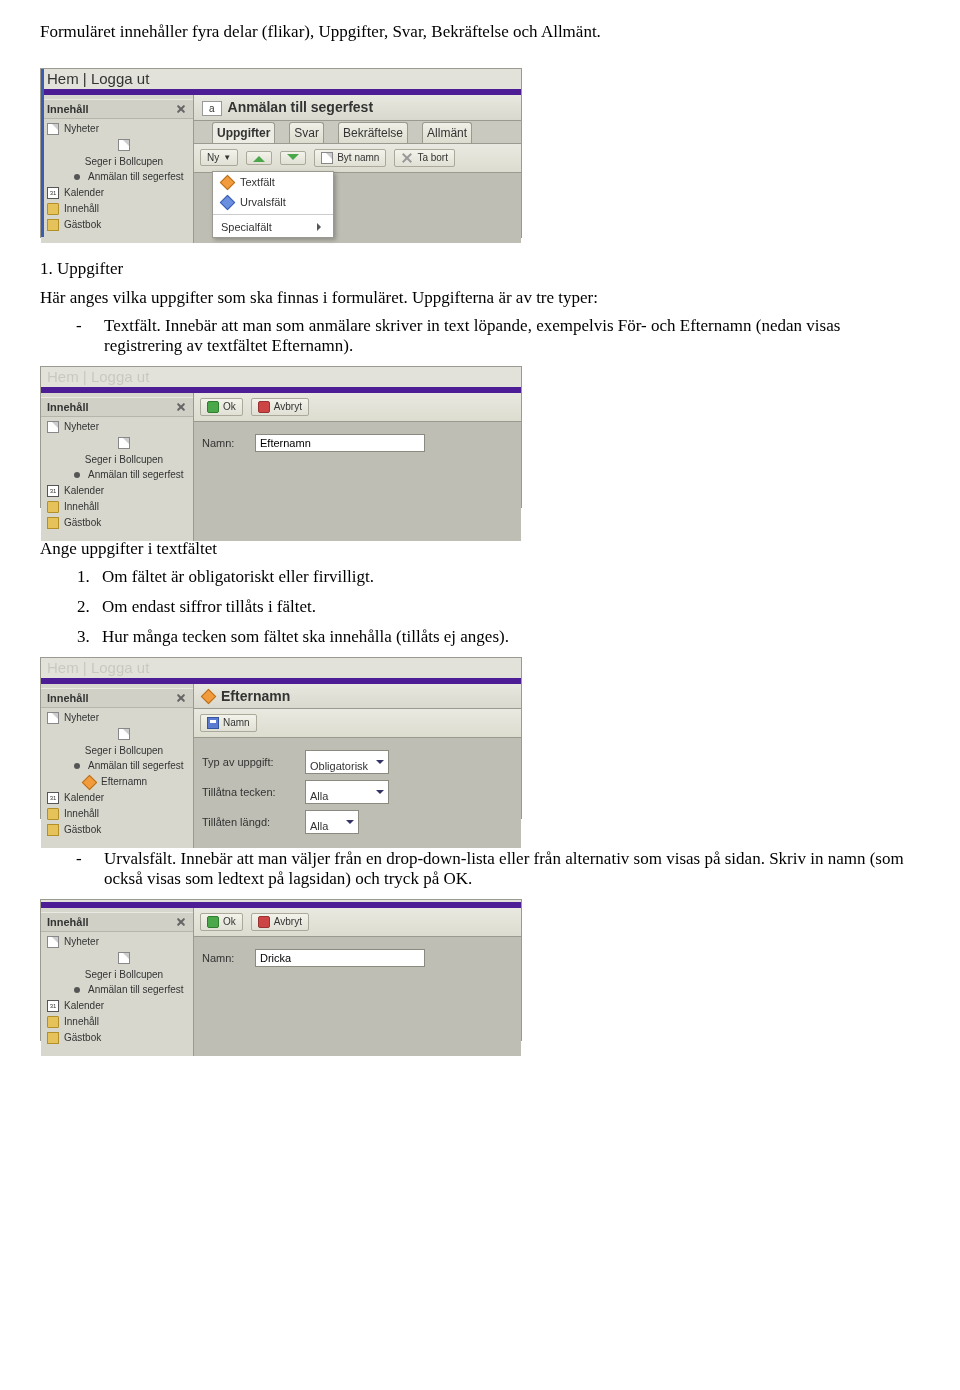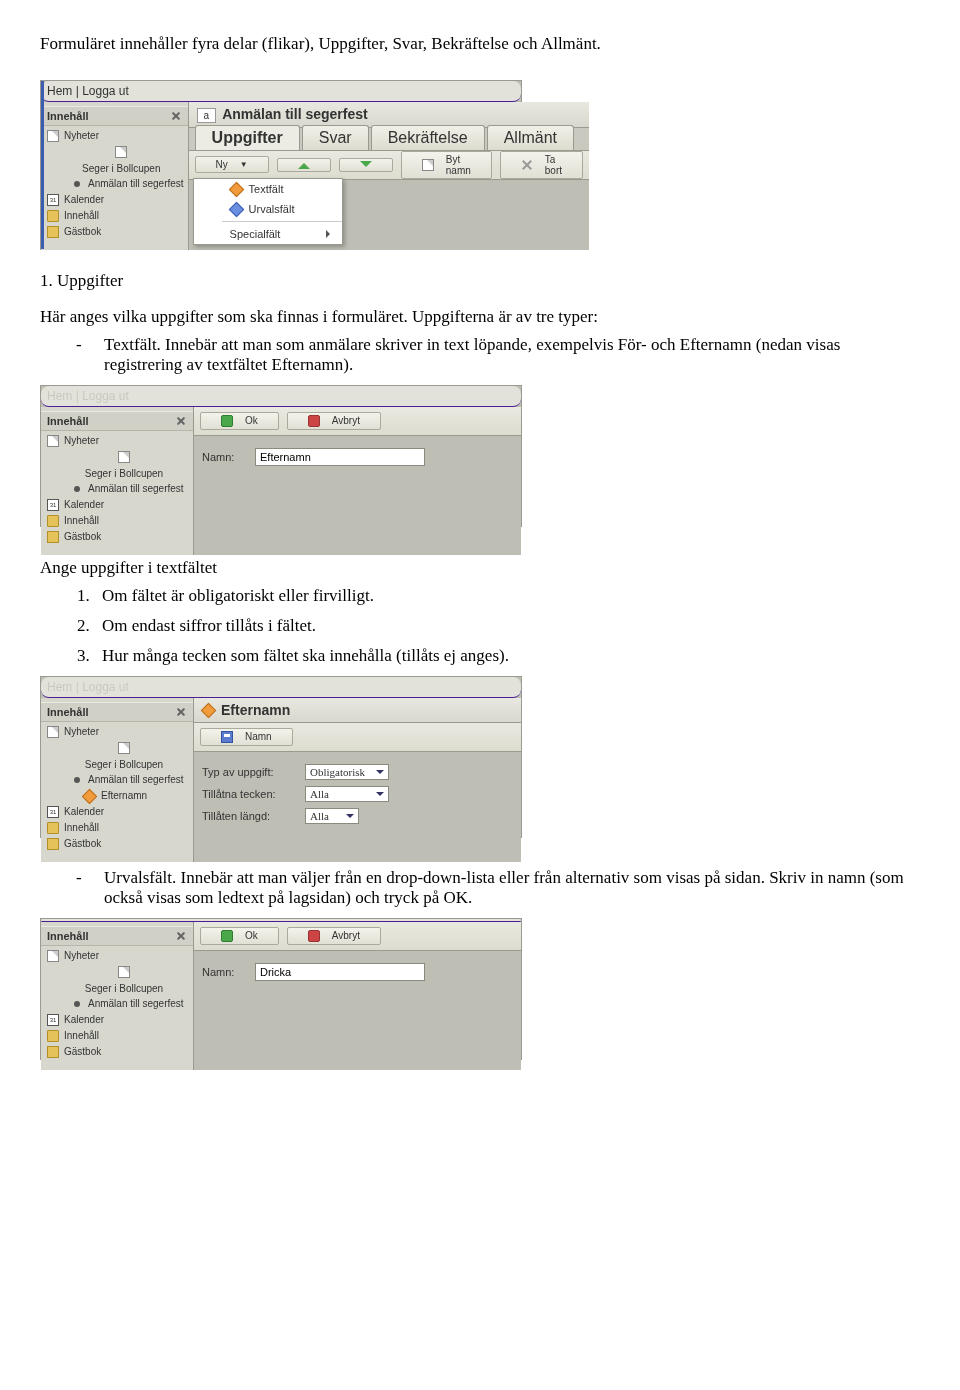--- a/index.html
+++ b/index.html
@@ -4,21 +4,21 @@
 <style>
   body {
     margin: 0;
     padding: 20px 40px;
     font-family: "Times New Roman", Times, serif;
     font-size: 17px;
     color: #000;
     background: #fff;
     width: 880px;
   }
-  p { margin: 13px 0 6px 0; line-height: 1.35; }
+  p { margin: 1px 0 6px 0; line-height: 1.35; }
   .block { margin-bottom: 24px; }
   .list { margin: 6px 0 6px 36px; padding: 0; }
   .list li { margin-bottom: 10px; list-style: none; position: relative; padding-left: 28px; }
   .list li::before { content: "-"; position: absolute; left: 0; }
   .numlist { margin: 6px 0 6px 36px; padding: 0; }
   .numlist li { margin-bottom: 10px; list-style: decimal; margin-left: 18px; padding-left: 8px; }
 
   
   .cms {
     font-family: Verdana, Arial, sans-serif;
@@ -26,25 +26,24 @@
     color: #333;
     background: #bebeb4;
     border: 1px solid #9a9a90;
     width: 480px;
     margin: 8px 0 20px 0;
     position: relative;
   }
   .cms-top {
     background: #e2e2da;
     padding: 3px 6px;
-    border-bottom: 1px solid #4c1d95;
+    border-bottom: 6px solid #4c1d95;
     height: 14px;
     line-height: 14px;
-    font-size: 12px;
-    border-radius: 8px;
+    font-size: 15px;
   }
   .cms-top span { cursor: pointer; }
   .cms-body { display: flex; align-items: stretch; }
   .sidebar {
     width: 152px;
     background: #d7d7ce;
     border-right: 1px solid #9a9a90;
     padding: 4px 0 8px 0;
   }
   .sb-hdr {
@@ -117,51 +116,52 @@
     padding: 0 6px;
     background:#c9c9bf;
     border-bottom:1px solid #9a9a90;
     height: 22px;
     align-items: flex-end;
   }
   .tab {
     background: linear-gradient(#f0f0e8,#dcdccf);
     border: 1px solid #9a9a90;
     border-bottom: none;
-    padding: 3px 16px;
-    font-size: 16px;
+    padding: 3px 4px;
+    font-size: 12px;
     border-radius: 3px 3px 0 0;
     cursor: pointer;
+    margin-left: 12px;
   }
   .tab.active { background:#ecece4; font-weight:bold; }
   .toolbar {
     background: linear-gradient(#e9e9e1,#dcdccf);
     border-bottom: 1px solid #9a9a90;
     padding: 3px 6px;
     display: flex;
     align-items: center;
     gap: 8px;
     height: 22px;
   }
   .tbtn {
-    display:inline-flex; align-items:center; gap:12px;
-    padding:2px 20px; border:1px solid #aaa99c; border-radius:2px;
+    display:inline-flex; align-items:center; gap:4px;
+    padding:2px 6px; border:1px solid #aaa99c; border-radius:2px;
     background:linear-gradient(#f3f3eb,#e0e0d5);
     font-size:10px; cursor:pointer;
   }
   .canvas { flex:1; background:#bebeb4; padding: 6px 8px; min-height: 50px; }
   .form-row { display:flex; align-items:center; gap:8px; margin:6px 0; font-size:11px; }
   .form-row label { width: 95px; color:#333; }
   .txtin {
     border:1px solid #8a8a7e; background:#fff; padding:2px 4px; font-size:11px;
     width: 160px; font-family:inherit;
   }
   .sel {
-    border:1px solid #8a8a7e; background:#fff; padding:1px 18px 1px 4px; font-size:11px;
-    position:relative; display:inline-block; min-width:60px;font-family:Liberation Serif, serif;
+    border:1px solid #8a8a7e; background:#fff; padding:9px 18px 1px 4px; font-size:11px;
+    position:relative; display:inline-block; min-width:60px;
   }
   .sel::after{content:"";position:absolute;right:4px;top:50%;margin-top:-2px;border:4px solid transparent;border-top-color:#336;}
   .dropdown {
     background:#fff;border:1px solid #9a9a90;
     box-shadow:2px 2px 4px rgba(0,0,0,0.25);
     position:absolute;
     width: 120px;
     font-size:11px;
   }
   .dropdown .ditem{ padding:4px 8px; display:flex; align-items:center; gap:6px; cursor:pointer;}
@@ -244,21 +244,21 @@
         <span class="tbtn">
             <span class="ic ic-page"></span>
             <span>Byt namn</span>
           </span>
         <span class="tbtn">
             <span class="ic ic-x"></span>
             <span>Ta bort</span>
           </span>
       </div>
       <div class="canvas" style="position:relative;">
-        <div class="dropdown" style="left:4px;top:-2px;padding-left:28px;">
+        <div class="dropdown" style="left:18px;top:-2px;">
           <div class="ditem">
               <span class="ic ic-dia-orange"></span>
               <span>Textfält</span>
             </div>
           <div class="ditem">
               <span class="ic ic-dia-blue"></span>
               <span>Urvalsfält</span>
             </div>
           <hr>
           <div class="ditem">

